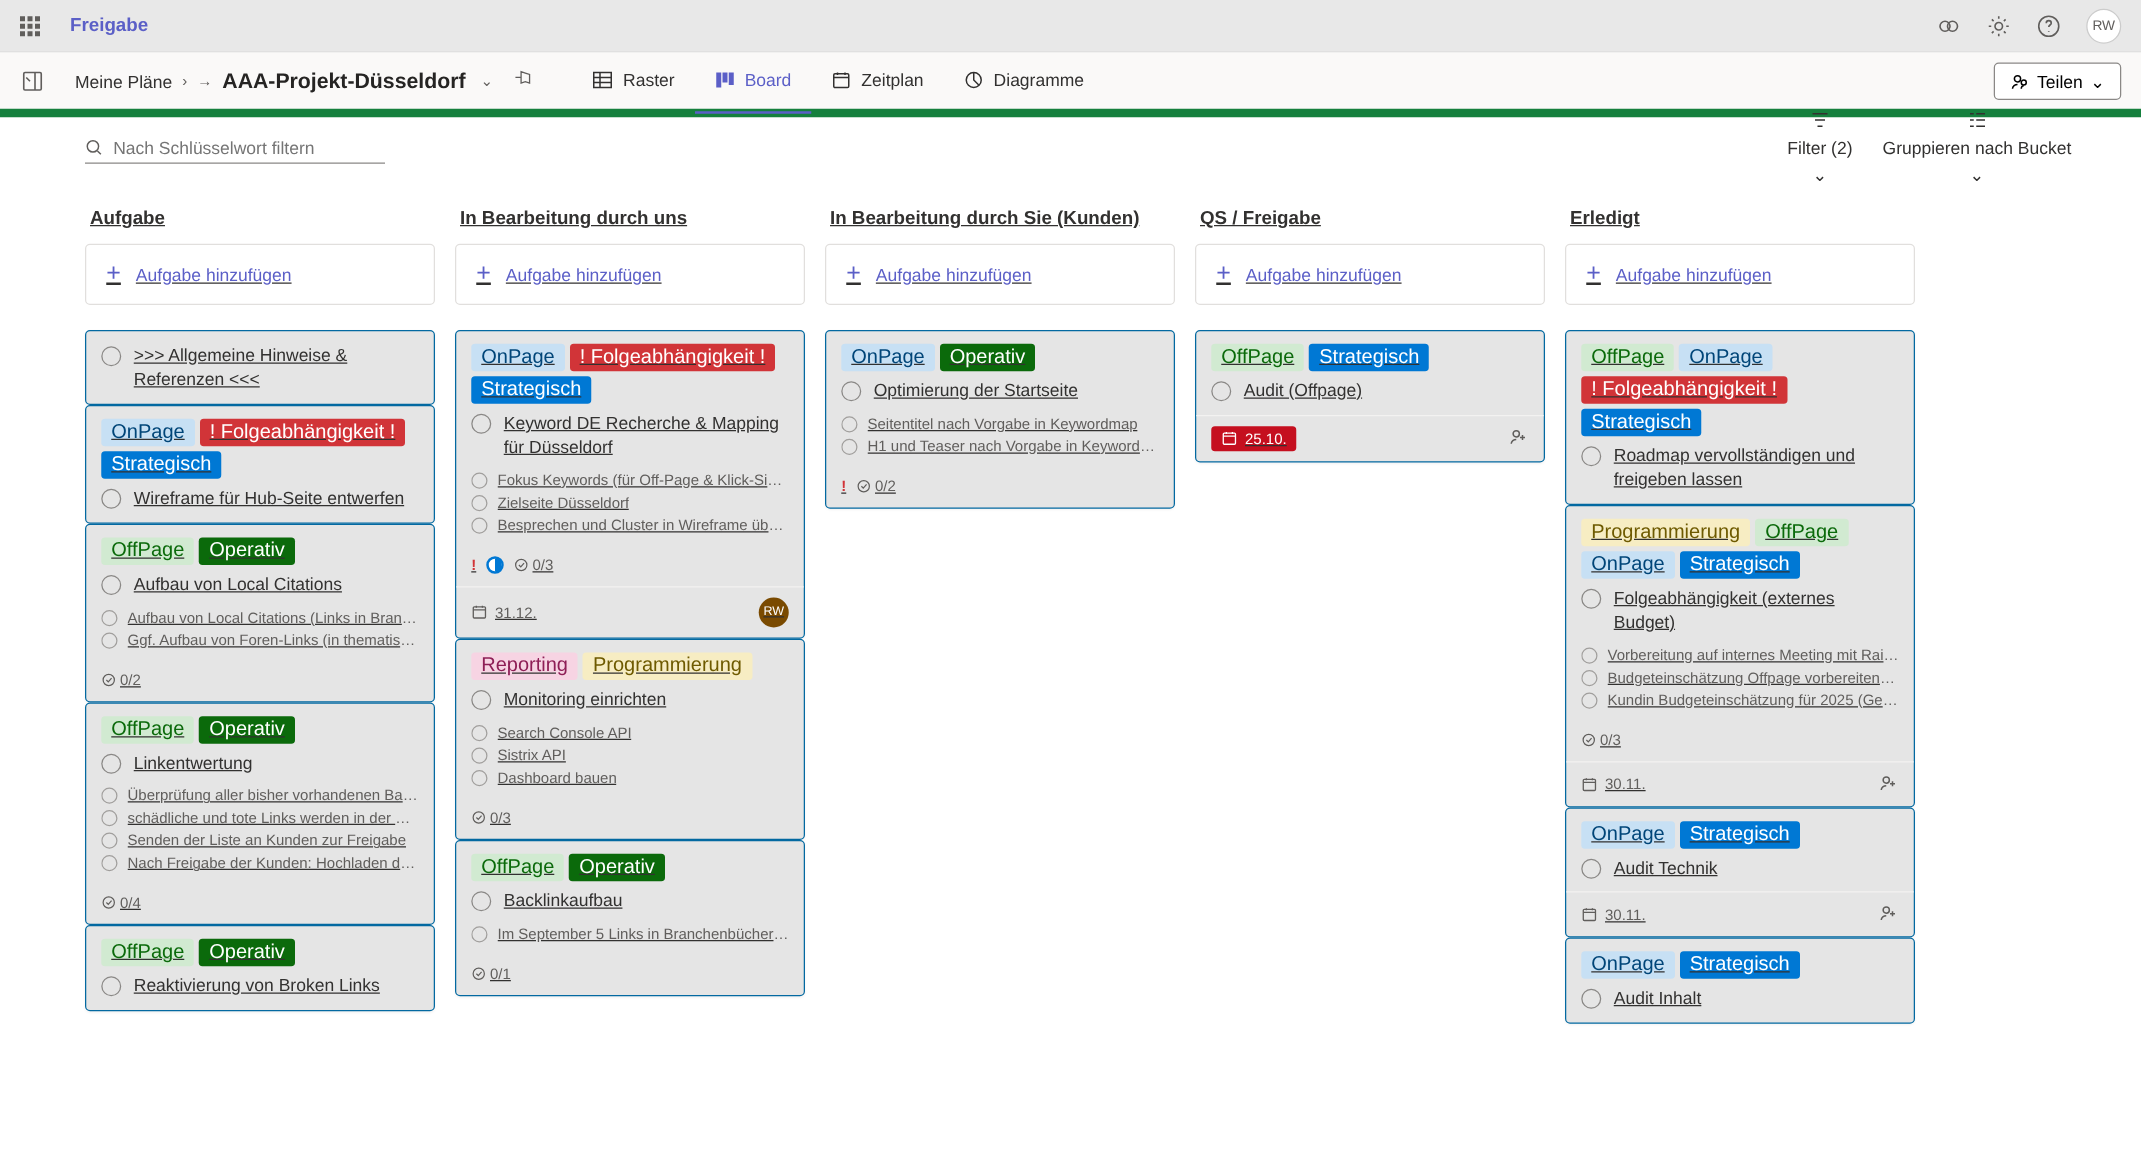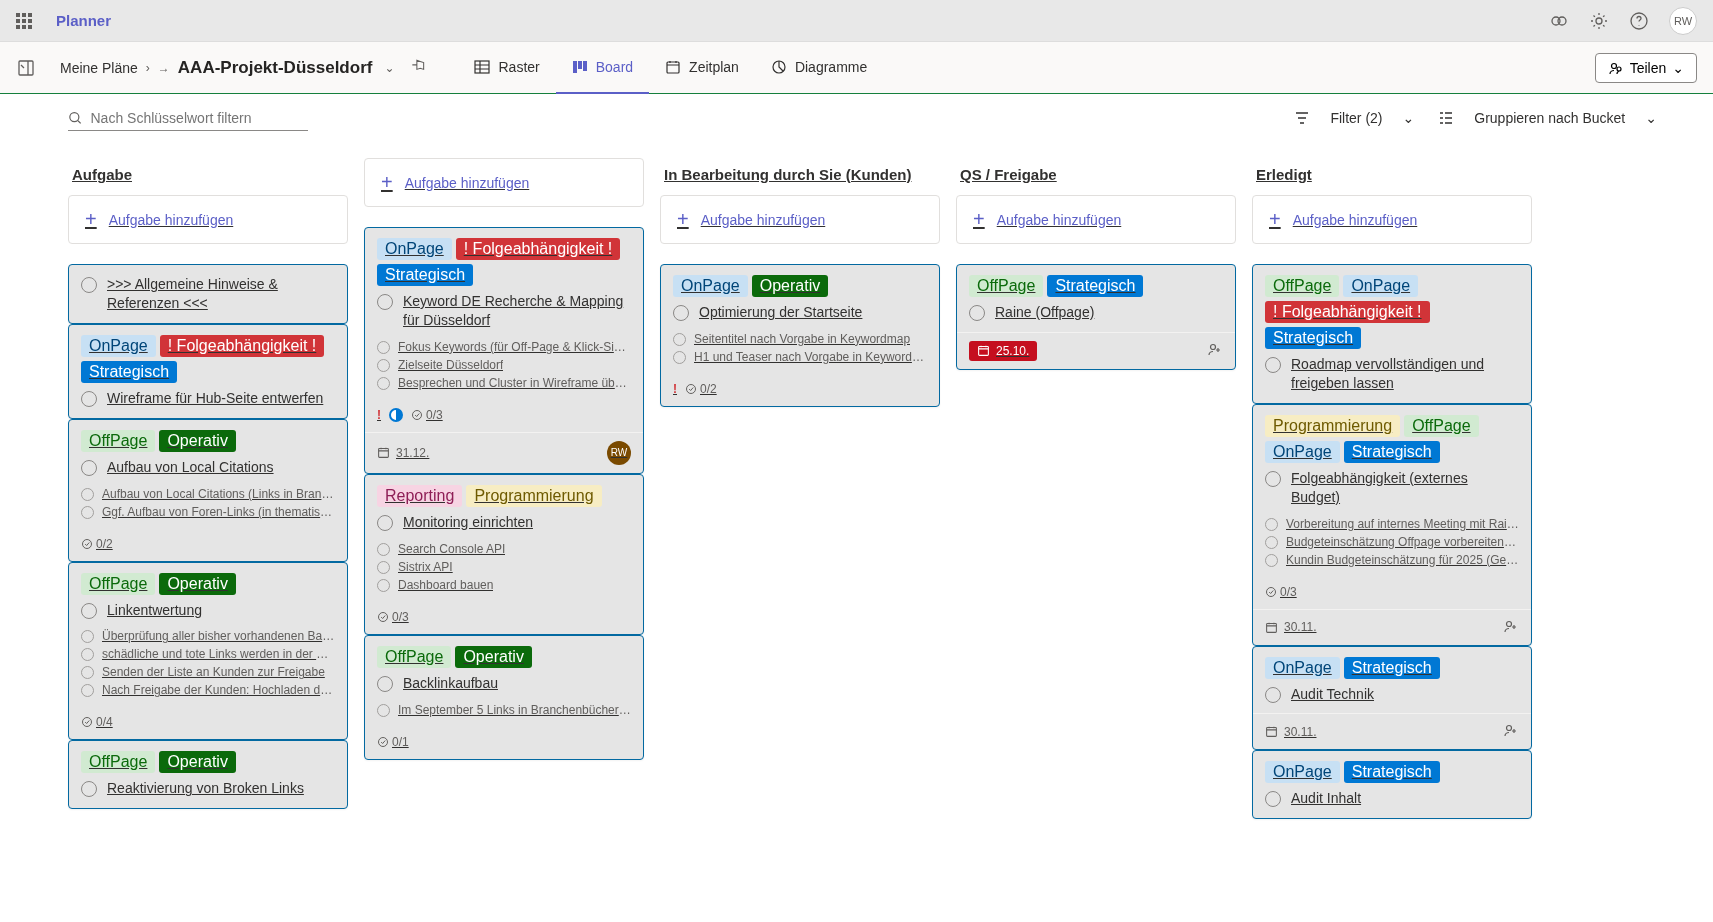--- a/index.html
+++ b/index.html
@@ -4,38 +4,38 @@
 <style>
 * { margin:0; padding:0; box-sizing:border-box; }
 body { font-family:"Segoe UI",-apple-system,sans-serif; font-size:14px; color:#323130; background:#fff; overflow:hidden; }
 .top-bar { height:42px; background:#e8e8e8; display:flex; align-items:center; padding:0 16px; border-bottom:1px solid #ddd; }
 .waffle { width:16px; height:16px; display:grid; grid-template-columns:repeat(3,4px); grid-template-rows:repeat(3,4px); gap:2px; cursor:pointer; }
 .waffle span { background:#605e5c; width:4px; height:4px; }
 .brand { margin-left:24px; color:#5b5fc7; font-weight:600; font-size:15px; }
 .top-right { margin-left:auto; display:flex; align-items:center; gap:20px; }
 .top-icon { width:20px; height:20px; color:#605e5c; cursor:pointer; display:flex; align-items:center; justify-content:center; }
 .avatar { width:28px; height:28px; border-radius:50%; background:#fff; border:1px solid #ccc; display:flex; align-items:center; justify-content:center; font-size:11px; color:#605e5c; }
-.nav-bar { height:52px; display:flex; align-items:center; padding:0 16px; border-bottom:1px solid #15803d; background:#faf9f8; }
+.nav-bar { height:52px; display:flex; align-items:center; padding:0 16px; border-bottom:7px solid #15803d; background:#faf9f8; }
 .nav-icon { width:20px; height:20px; color:#605e5c; cursor:pointer; margin-right:24px; }
 .breadcrumb { display:flex; align-items:center; gap:8px; font-size:14px; }
 .breadcrumb .link { color:#323130; cursor:pointer; }
 .breadcrumb .sep { color:#605e5c; font-size:12px; }
 .breadcrumb .current { font-weight:700; font-size:17px; color:#252423; }
 .pin-icon { margin-left:8px; color:#605e5c; cursor:pointer; }
 .views { display:flex; gap:0; margin-left:32px;text-align:right; }
 .view-tab { display:flex; align-items:center; gap:8px; padding:0 16px; height:52px; color:#323130; cursor:pointer; border-bottom:2px solid transparent; }
 .view-tab.active { color:#5b5fc7; border-bottom-color:#5b5fc7; }
 .view-tab svg { width:16px; height:16px; }
 .share-btn { margin-left:auto; border:1px solid #8a8886; background:#fff; border-radius:4px; padding:6px 12px; display:flex; align-items:center; gap:6px; cursor:pointer; font-size:14px; }
 .toolbar { height:48px; display:flex; align-items:center; padding:0 56px 0 68px; background:#fff; }
 .search-box { display:flex; align-items:center; gap:8px; border-bottom:1px solid #8a8886; padding:4px 0; width:240px; }
 .search-box input { border:none; outline:none; font-size:14px; width:100%; background:transparent; }
 .search-box svg { width:16px; height:16px; color:#605e5c; }
 .toolbar-right { margin-left:auto; display:flex; align-items:center; gap:24px; }
-.tool-btn { display:flex; align-items:center; gap:20px; cursor:pointer; color:#323130; }
+.tool-btn { display:flex; align-items:center; gap:6px; cursor:pointer; color:#323130;flex-direction:column; }
 .tool-btn svg { width:16px; height:16px; }
 .board { display:flex; gap:16px; padding:16px 0 16px 68px; overflow-x:auto; height:calc(100vh - 142px); align-items:flex-start; }
 .bucket { width:280px; flex-shrink:0;text-decoration:underline; }
 .bucket-title { font-weight:600; font-size:15px; padding:8px 4px 12px; color:#323130; }
 .add-task { border:1px solid #e1dfdd; background:#fff; border-radius:4px; padding:12px 16px; display:flex; align-items:center; gap:12px; cursor:pointer; color:#5b5fc7; font-size:14px; margin-bottom:20px; }
 .add-task .plus { font-size:20px; font-weight:300; }
 .card { border:1px solid #0369a1; background:#e5e5e5; border-radius:4px; margin-bottom:0; box-shadow:0 1px 2px rgba(0,0,0,.05); cursor:pointer; }
 .card-body { padding:10px 12px; }
 .tags { display:flex; flex-wrap:wrap; gap:4px; margin-bottom:6px; }
 .tag { font-size:16px; padding:2px 8px; border-radius:3px; white-space:nowrap; }
@@ -72,21 +72,21 @@
       <span></span>
       <span></span>
       <span></span>
       <span></span>
       <span></span>
       <span></span>
       <span></span>
       <span></span>
       <span></span>
     </div>
-  <div class="brand">Planner</div>
+  <div class="brand">Freigabe</div>
   <div class="top-right">
     <div class="top-icon">
         <svg viewBox="0 0 20 20" fill="none" stroke="currentColor" stroke-width="1.3">
           <circle cx="7" cy="10" r="4"></circle>
           <circle cx="13" cy="10" r="4"></circle>
         </svg>
       </div>
     <div class="top-icon">
         <svg viewBox="0 0 20 20" fill="none" stroke="currentColor" stroke-width="1.3">
           <circle cx="10" cy="10" r="3"></circle>
@@ -285,20 +285,21 @@
             <span class="tag tag-operativ">Operativ</span>
           </div>
           <div class="card-title-row">
             <span class="radio"></span>
             <span class="card-title">Reaktivierung von Broken Links</span>
           </div>
         </div>
       </div>
     </div>
     <div class="bucket">
+      <div class="bucket-title">In Bearbeitung durch uns</div>
       <div class="add-task">
         <span class="plus">+</span>
         <span>Aufgabe hinzufügen</span>
       </div>
       <div class="card">
         <div class="card-body">
           <div class="tags">
             <span class="tag tag-onpage">OnPage</span>
             <span class="tag tag-folge">! Folgeabhängigkeit !</span>
             <span class="tag tag-strategisch">Strategisch</span>
@@ -441,21 +442,21 @@
         <span>Aufgabe hinzufügen</span>
       </div>
       <div class="card">
         <div class="card-body">
           <div class="tags">
             <span class="tag tag-offpage">OffPage</span>
             <span class="tag tag-strategisch">Strategisch</span>
           </div>
           <div class="card-title-row">
             <span class="radio"></span>
-            <span class="card-title">Raine (Offpage)</span>
+            <span class="card-title">Audit (Offpage)</span>
           </div>
         </div>
         <div class="card-footer">
           <span class="date-pill overdue">
             <svg width="13" height="13" viewBox="0 0 16 16" fill="none" stroke="currentColor" stroke-width="1.3">
               <rect x="2" y="3" width="12" height="11" rx="1"></rect>
               <path d="M2 6h12M5 2v2M11 2v2"></path>
             </svg>
             <span>25.10.</span>
           </span>

